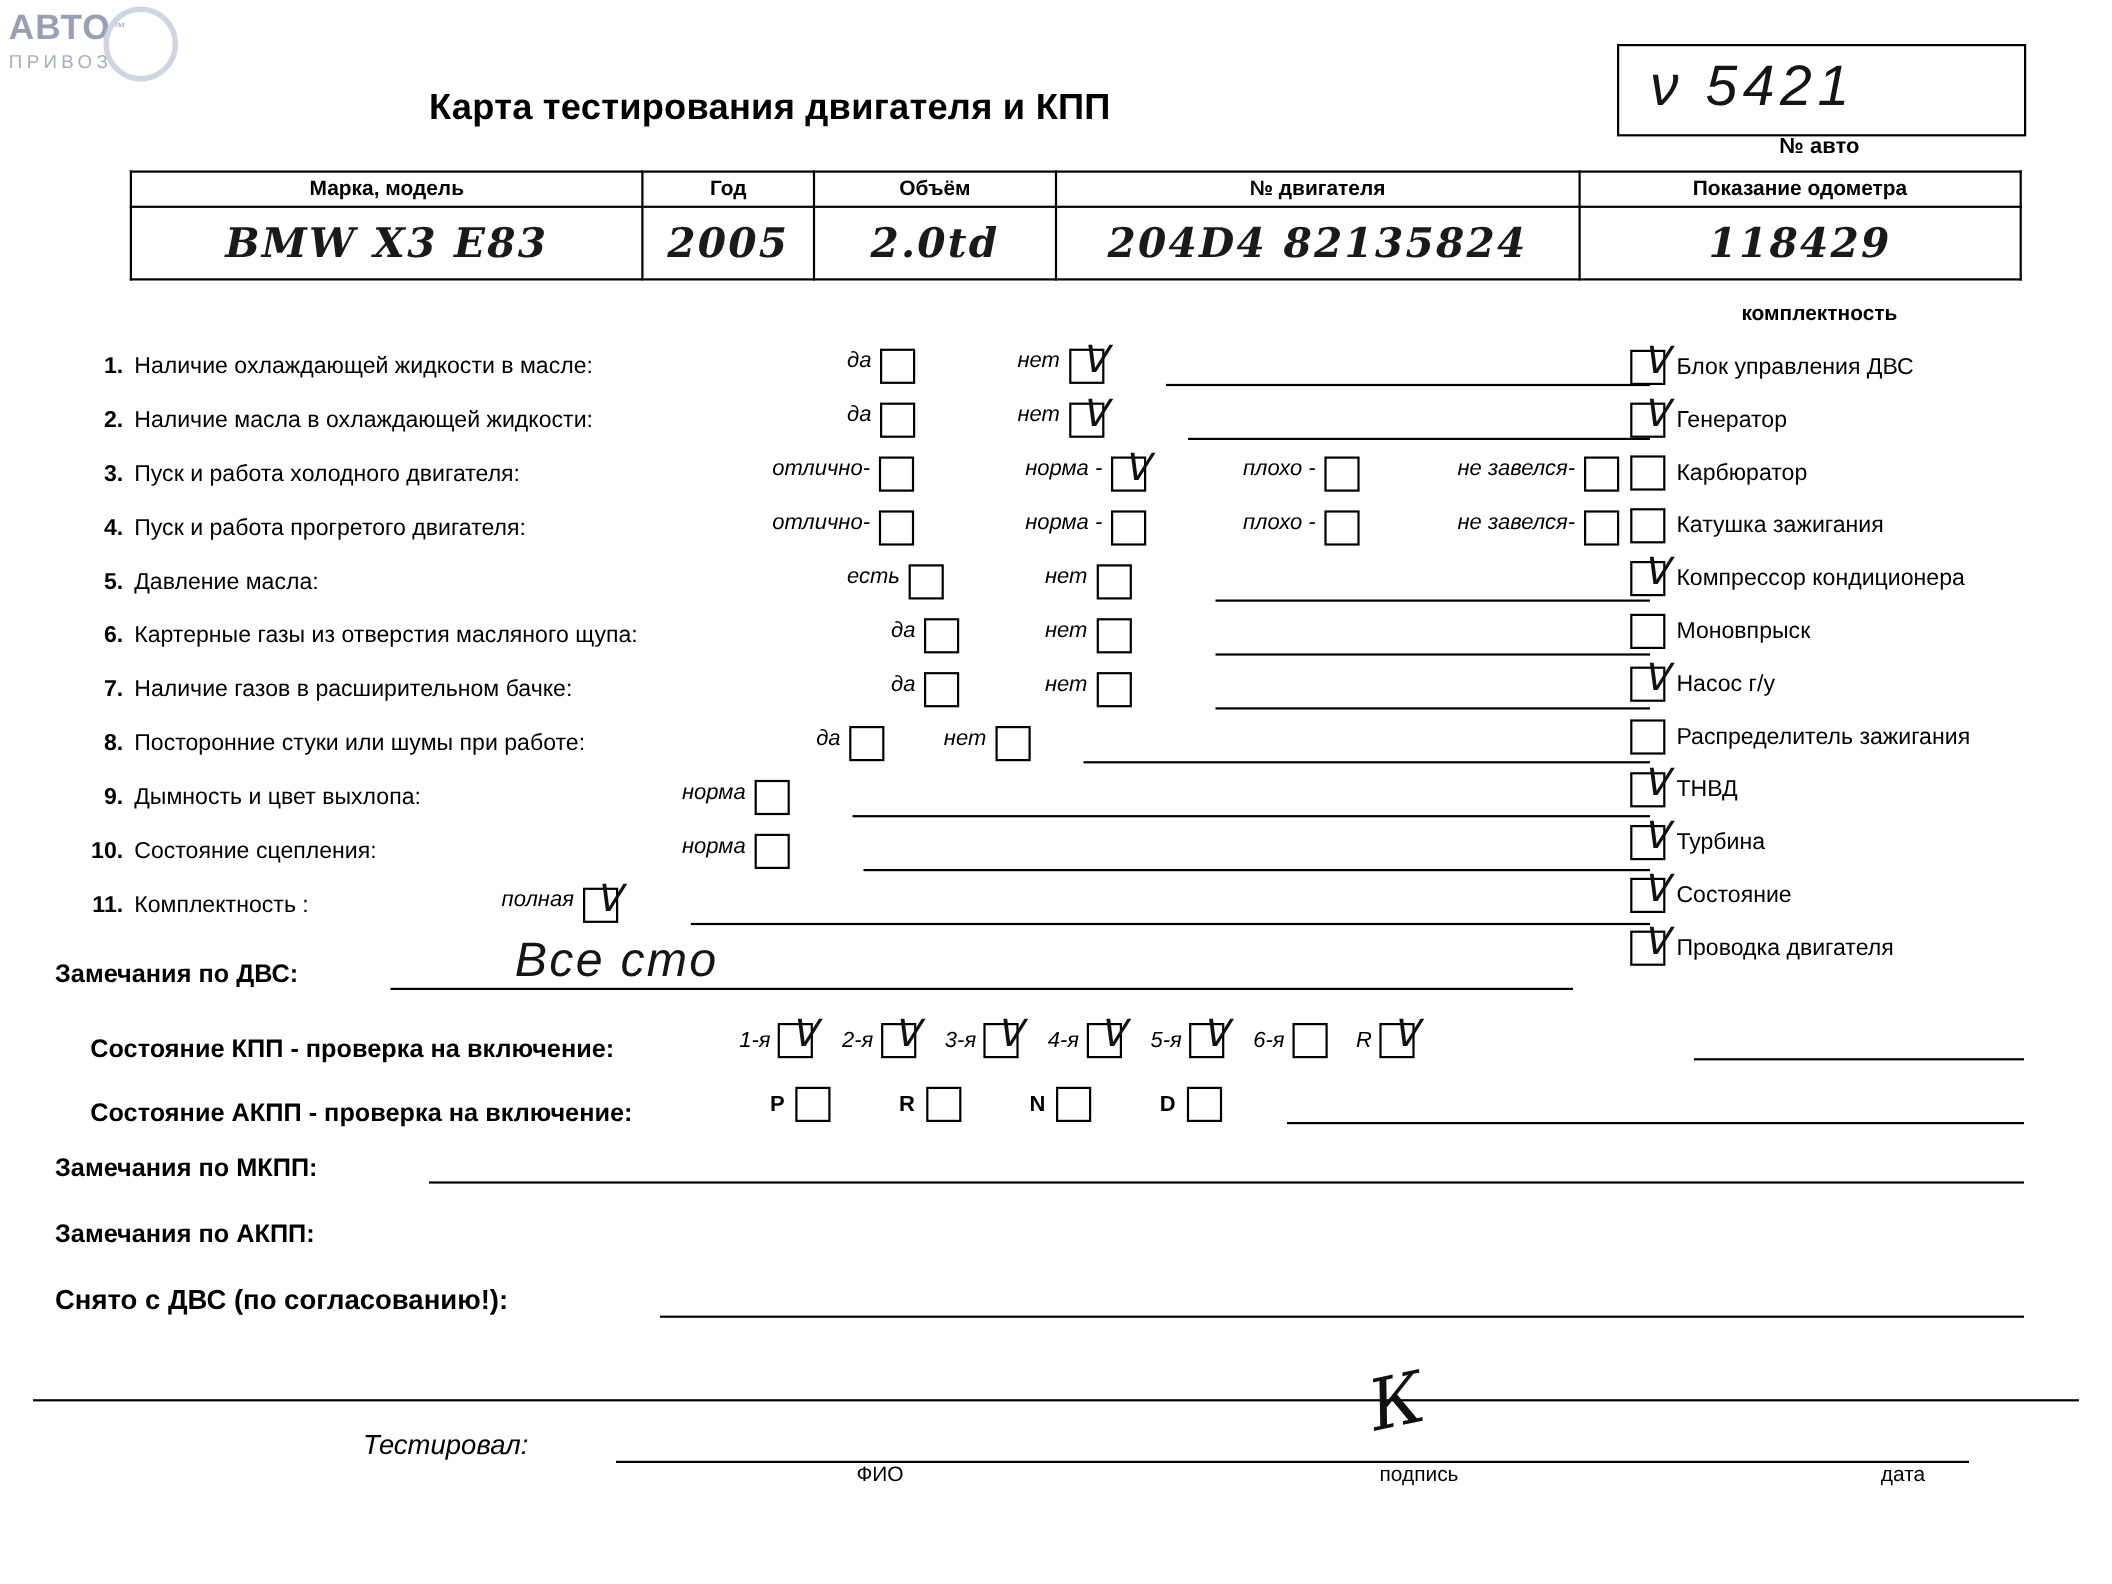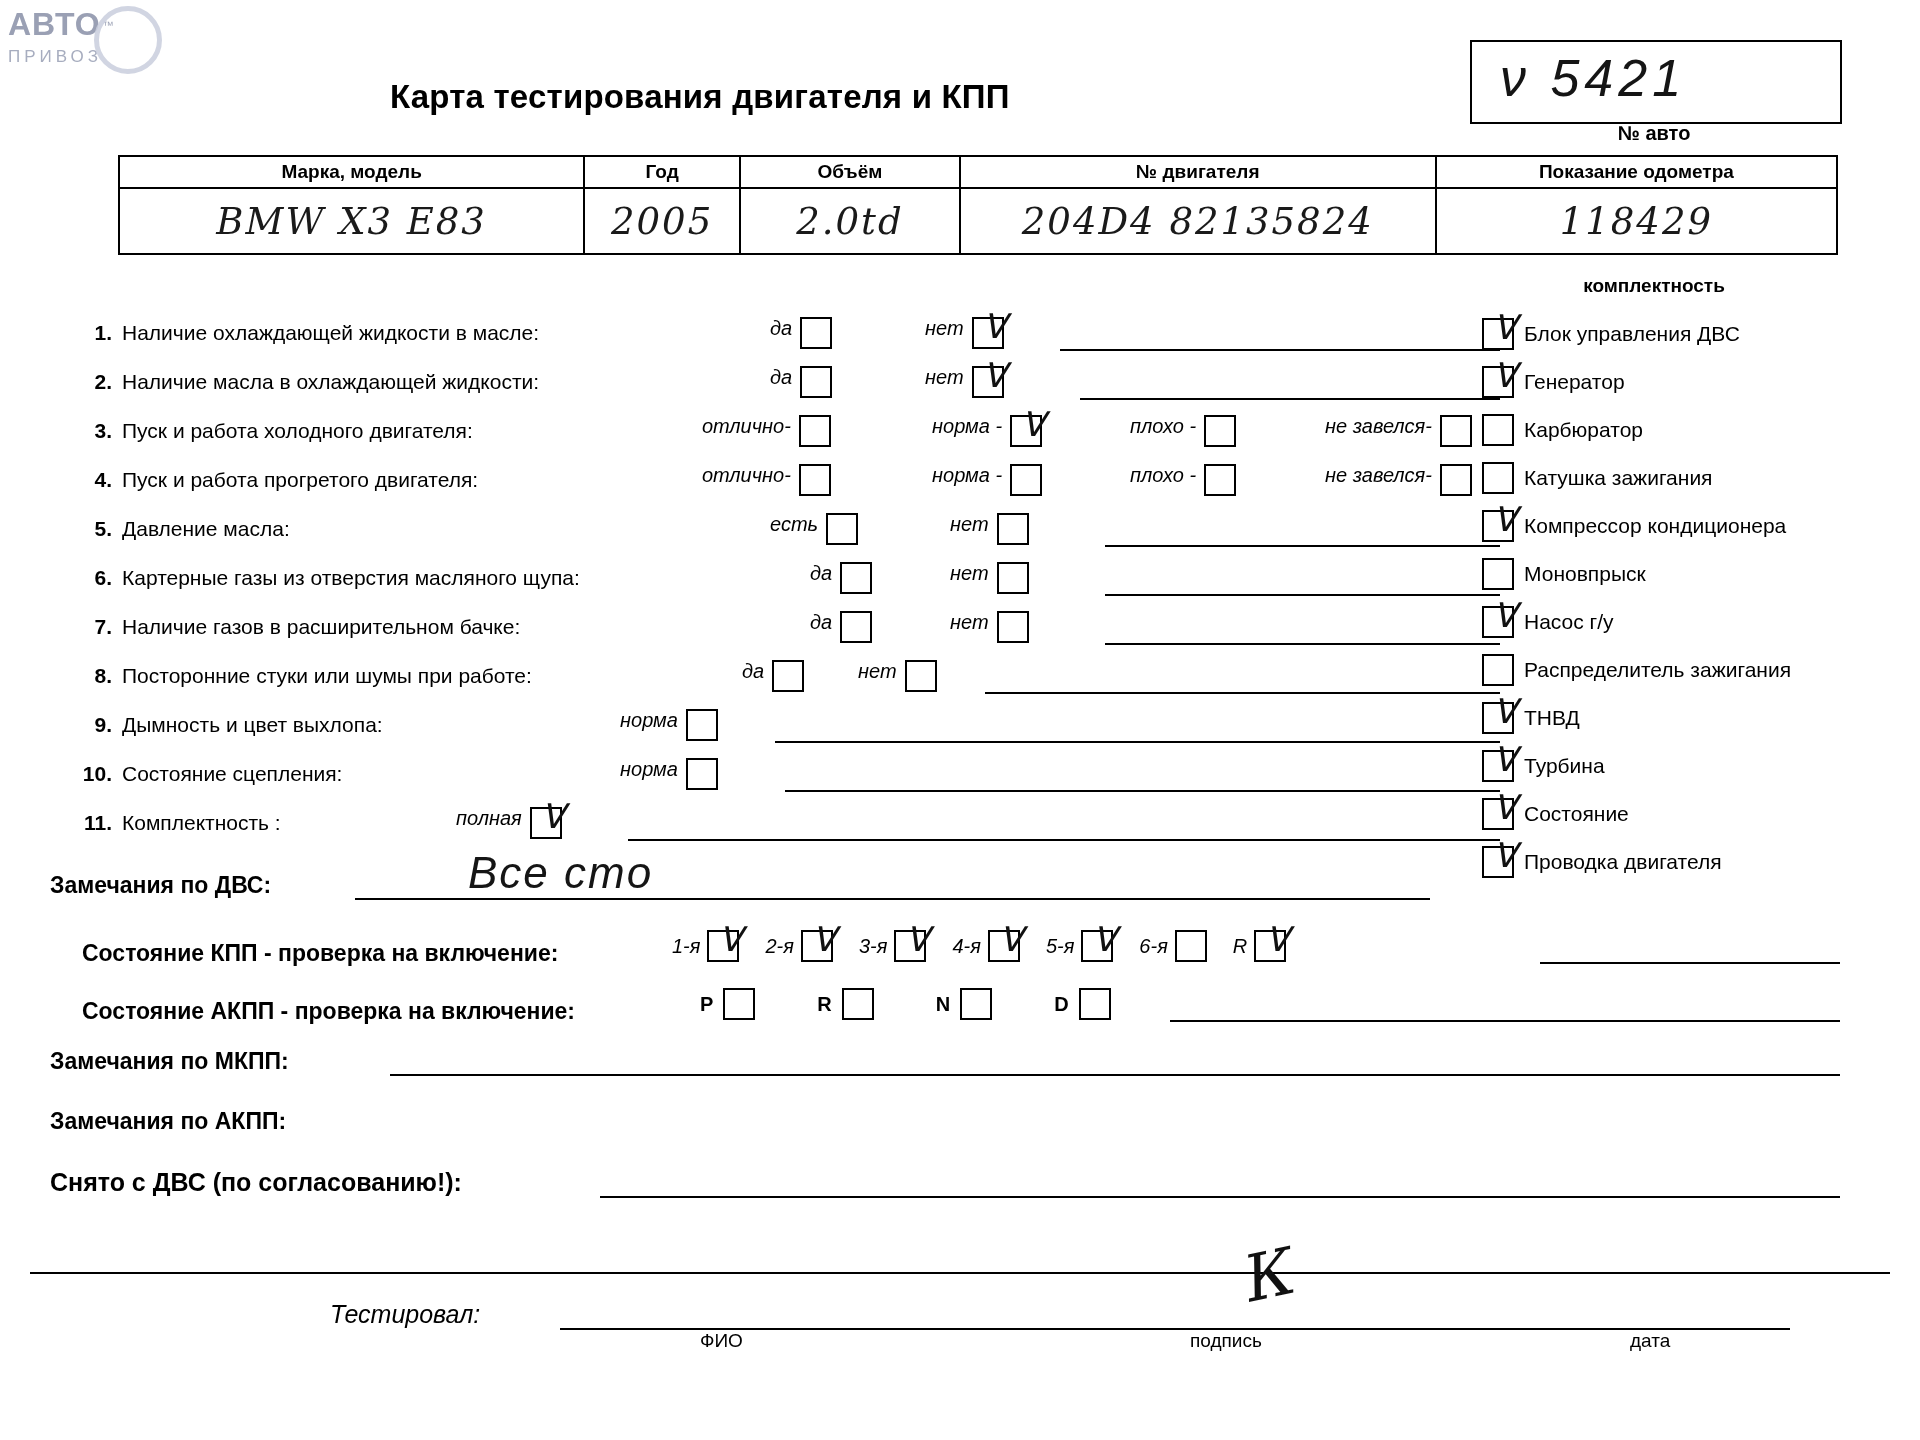--- a/index.html
+++ b/index.html
@@ -114,21 +114,21 @@
   }
   .htable td {
     border: 2px solid #000;
     text-align: center;
     font-size: 19px;
     font-weight: bold;
     padding: 4px 2px;
   }
   .htable tr.vals td {
     height: 56px;
-    font-weight: normal;
+    font-weight: bold;
   }
   .hw {
     font-family: "DejaVu Serif", serif;
     font-style: italic;
     font-size: 37px;
     letter-spacing: 2px;
     color: #1a1a1a;
     white-space: nowrap;
   }
 
@@ -293,20 +293,21 @@
     left: 330px;
     top: 1300px;
     font-size: 25px;
     font-weight: normal;
     font-style: italic;
   }
   .fcap {
     position: absolute;
     top: 1330px;
     font-size: 19px;
+    text-align: center;
   }
   .sig {
     position: absolute;
     left: 1245px;
     top: 1238px;
     font-family: "DejaVu Serif", serif;
     font-size: 64px;
     font-style: italic;
     color: #111;
     transform: rotate(-12deg);

